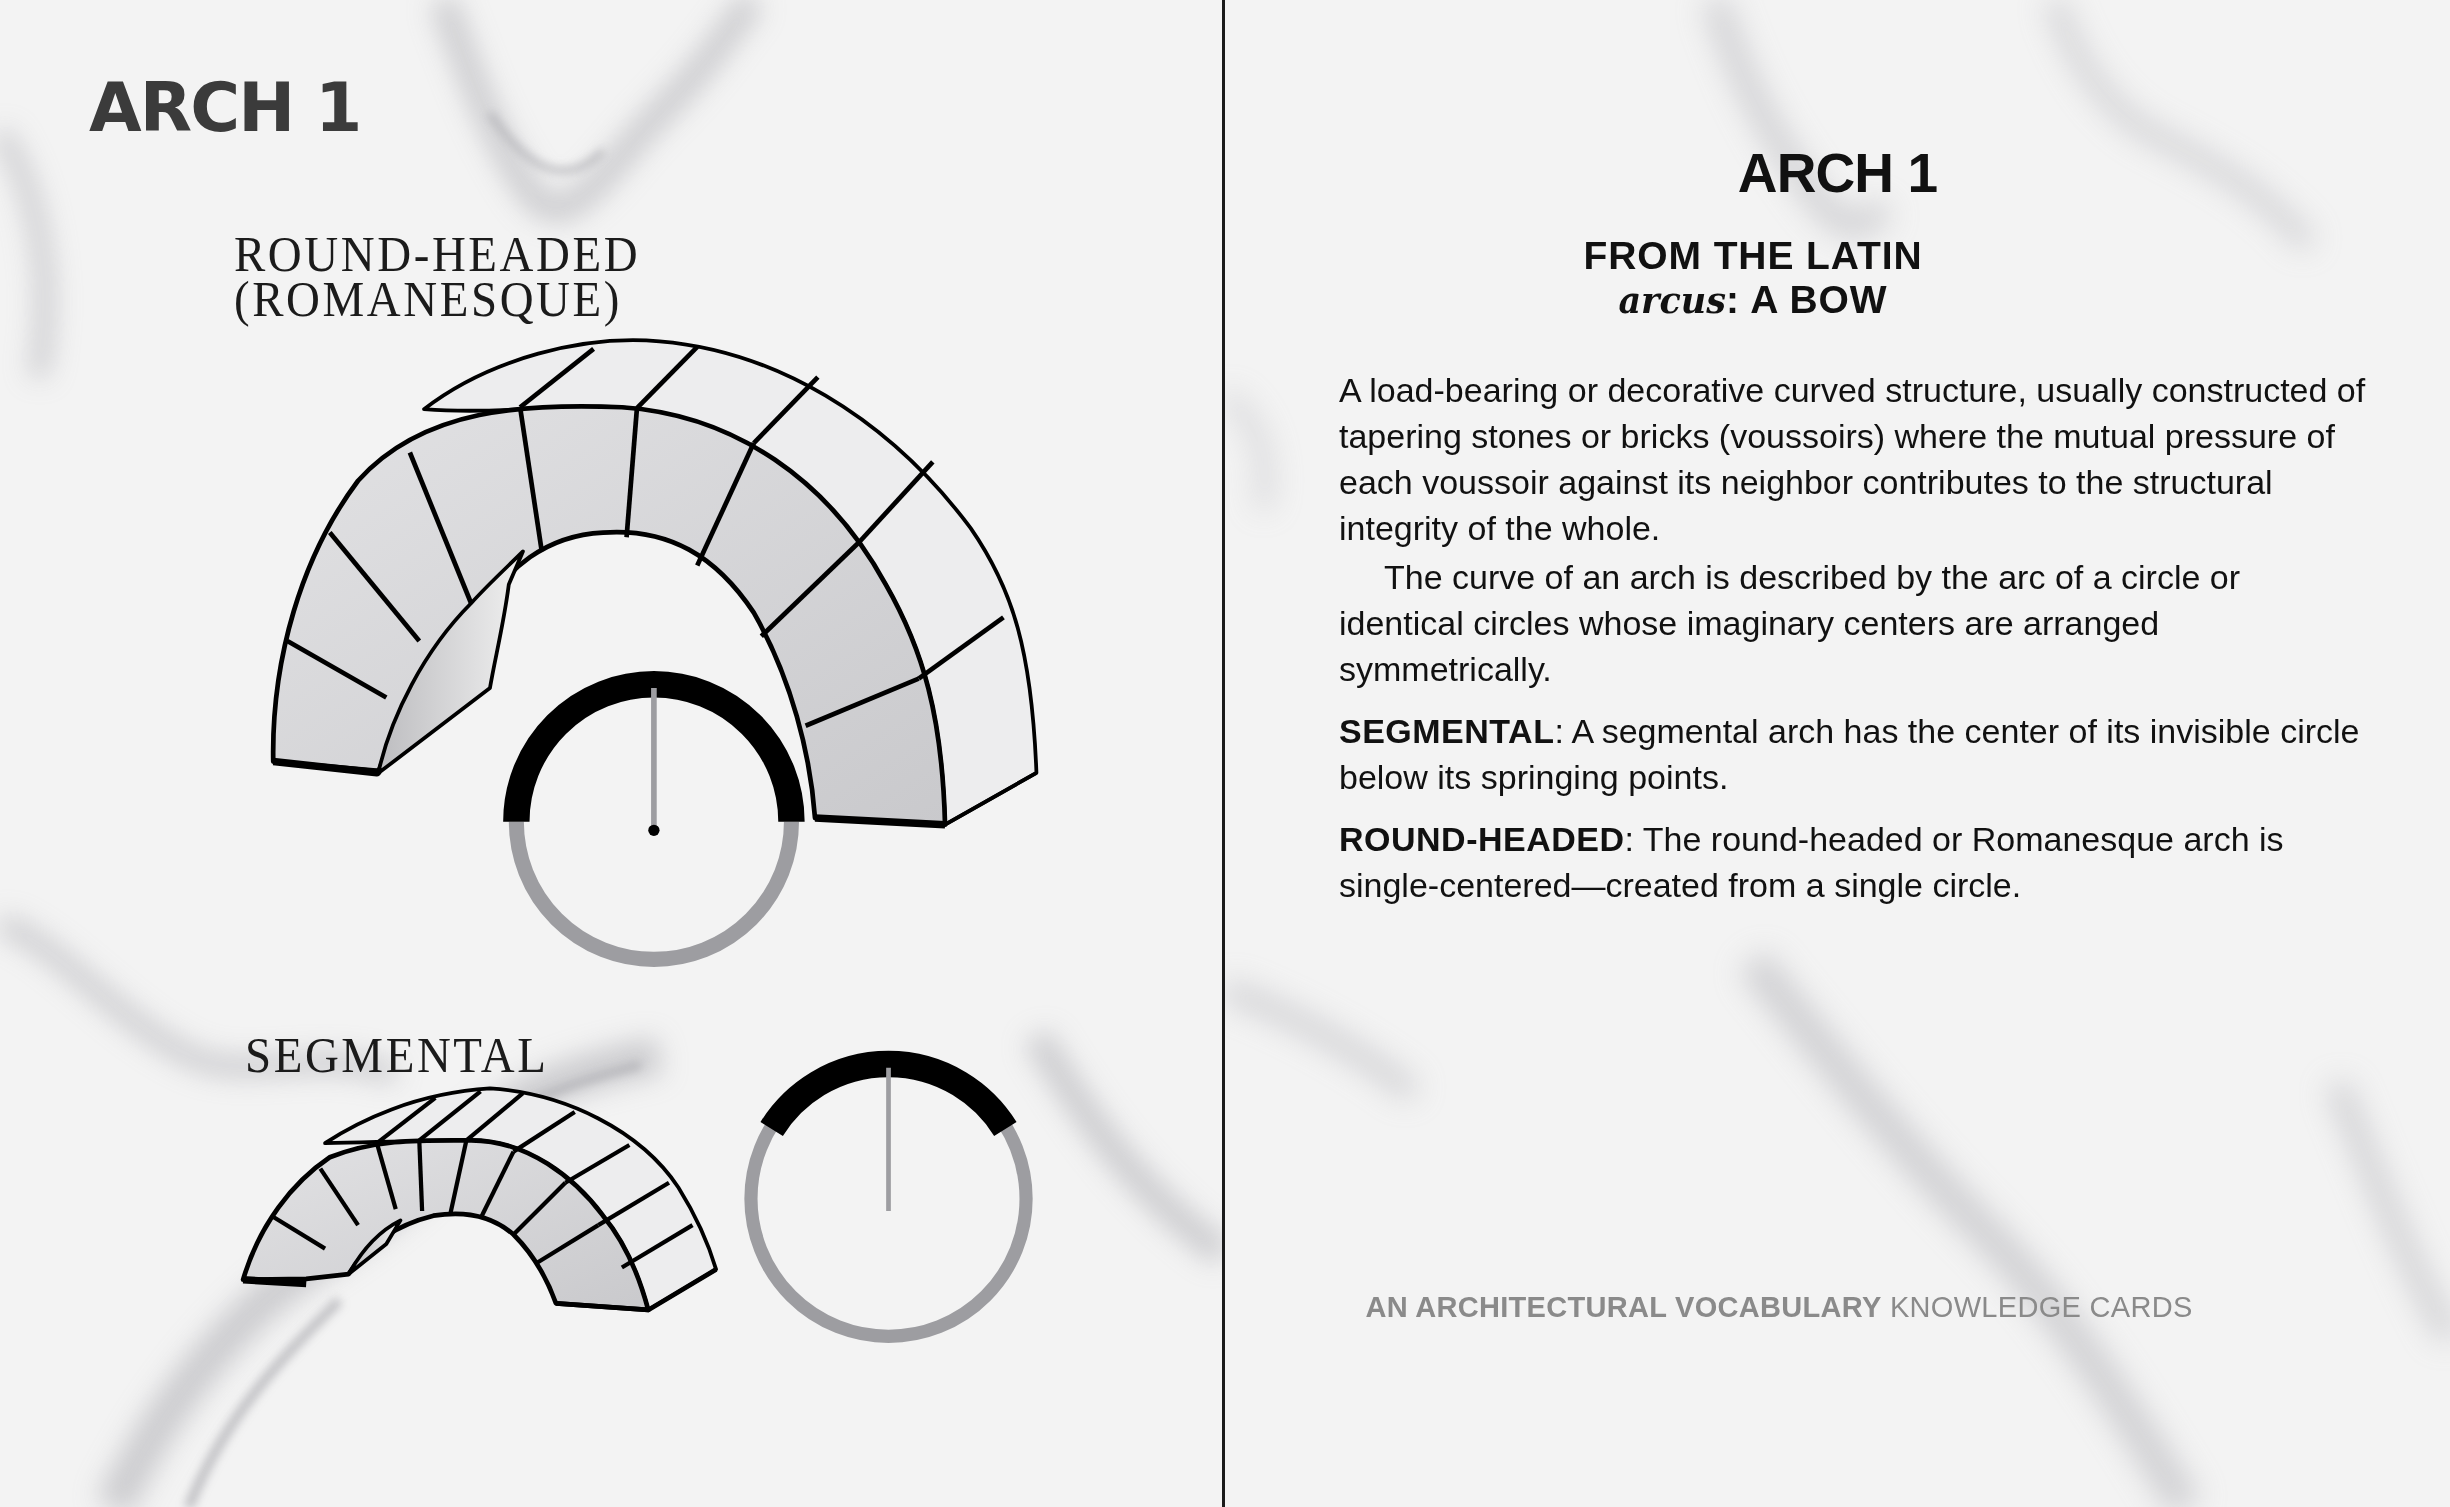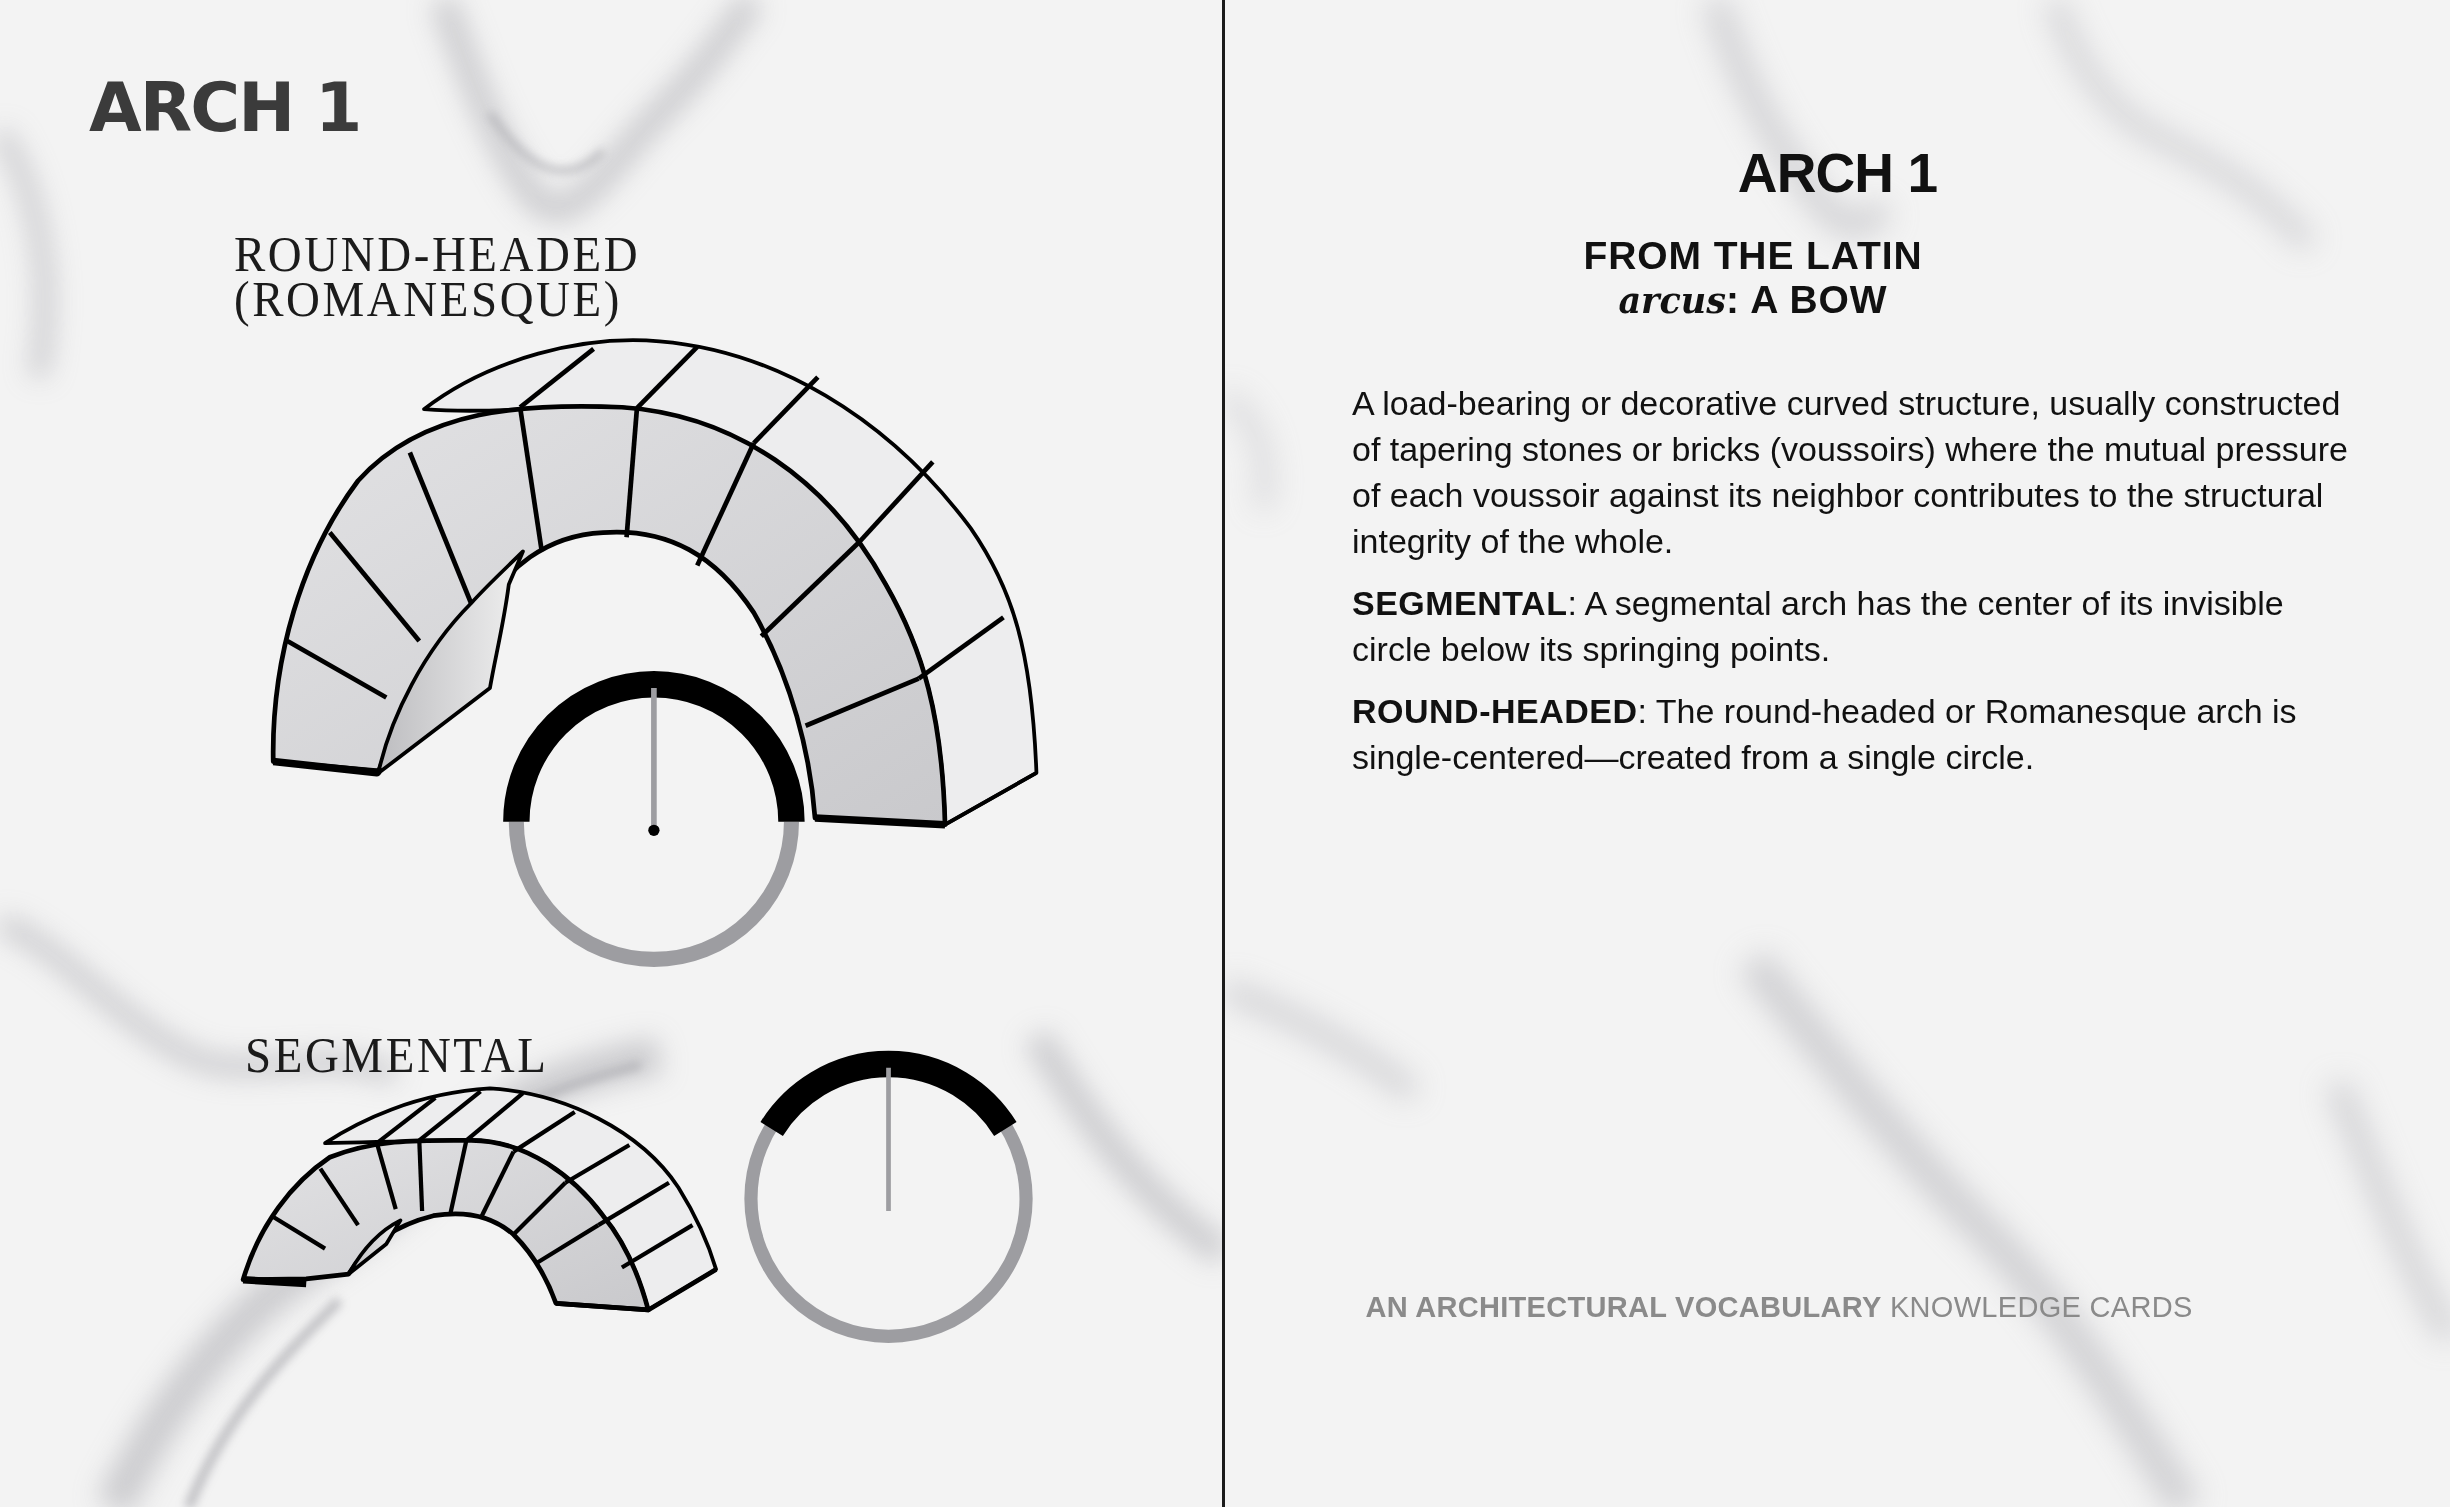--- a/index.html
+++ b/index.html
@@ -44,21 +44,21 @@
   .etym-2 .latin {
     font-family:"DejaVu Serif", serif; font-style:italic; font-weight:bold;
     font-size:35px; letter-spacing:0;
   }
 
   .body-text {
     position:absolute; left:111px; top:364px; width:1037px;
     font-family:"Liberation Sans", sans-serif; font-size:34px; line-height:46px;
     color:#111;
   }
-  .body-text p { margin:16px; }
+  .body-text p { margin:3px; }
   .body-text .indent { text-indent:45px; }
   .body-text .def { margin-top:16px; }
   .body-text .term { font-weight:bold; letter-spacing:0.5px; }
 
   .footer {
     position:absolute; left:0; width:1108px; top:1287px; text-align:center;
     font-family:"Liberation Sans", sans-serif; color:#8a8a8a; font-size:29px; line-height:41px;
   }
   .footer .series { font-weight:bold; letter-spacing:0.3px; }
   .footer .kc { letter-spacing:0.3px; }
@@ -209,20 +209,21 @@
   </svg>
 
   <div class="right-title">ARCH 1</div>
   <div class="etym etym-1">FROM THE LATIN</div>
   <div class="etym etym-2">
     <span class="latin">arcus</span><span>: A BOW</span>
   </div>
 
   <div class="body-text">
     <p>A load-bearing or decorative curved structure, usually constructed of tapering stones or bricks (voussoirs) where the mutual pressure of each voussoir against its neighbor contributes to the structural integrity of the whole.</p>
+    <p class="indent">The curve of an arch is described by the arc of a circle or identical circles whose imaginary centers are arranged symmetrically.</p>
     <p class="def"><span class="term">SEGMENTAL</span><span>: A segmental arch has the center of its invisible circle below its springing points.</span></p>
     <p class="def"><span class="term">ROUND-HEADED</span><span>: The round-headed or Romanesque arch is single-centered—created from a single circle.</span></p>
   </div>
 
   <div class="footer">
     <div><span class="series">AN ARCHITECTURAL VOCABULARY</span><span class="kc"> KNOWLEDGE CARDS</span></div>
   </div>
 </div>
 
 

